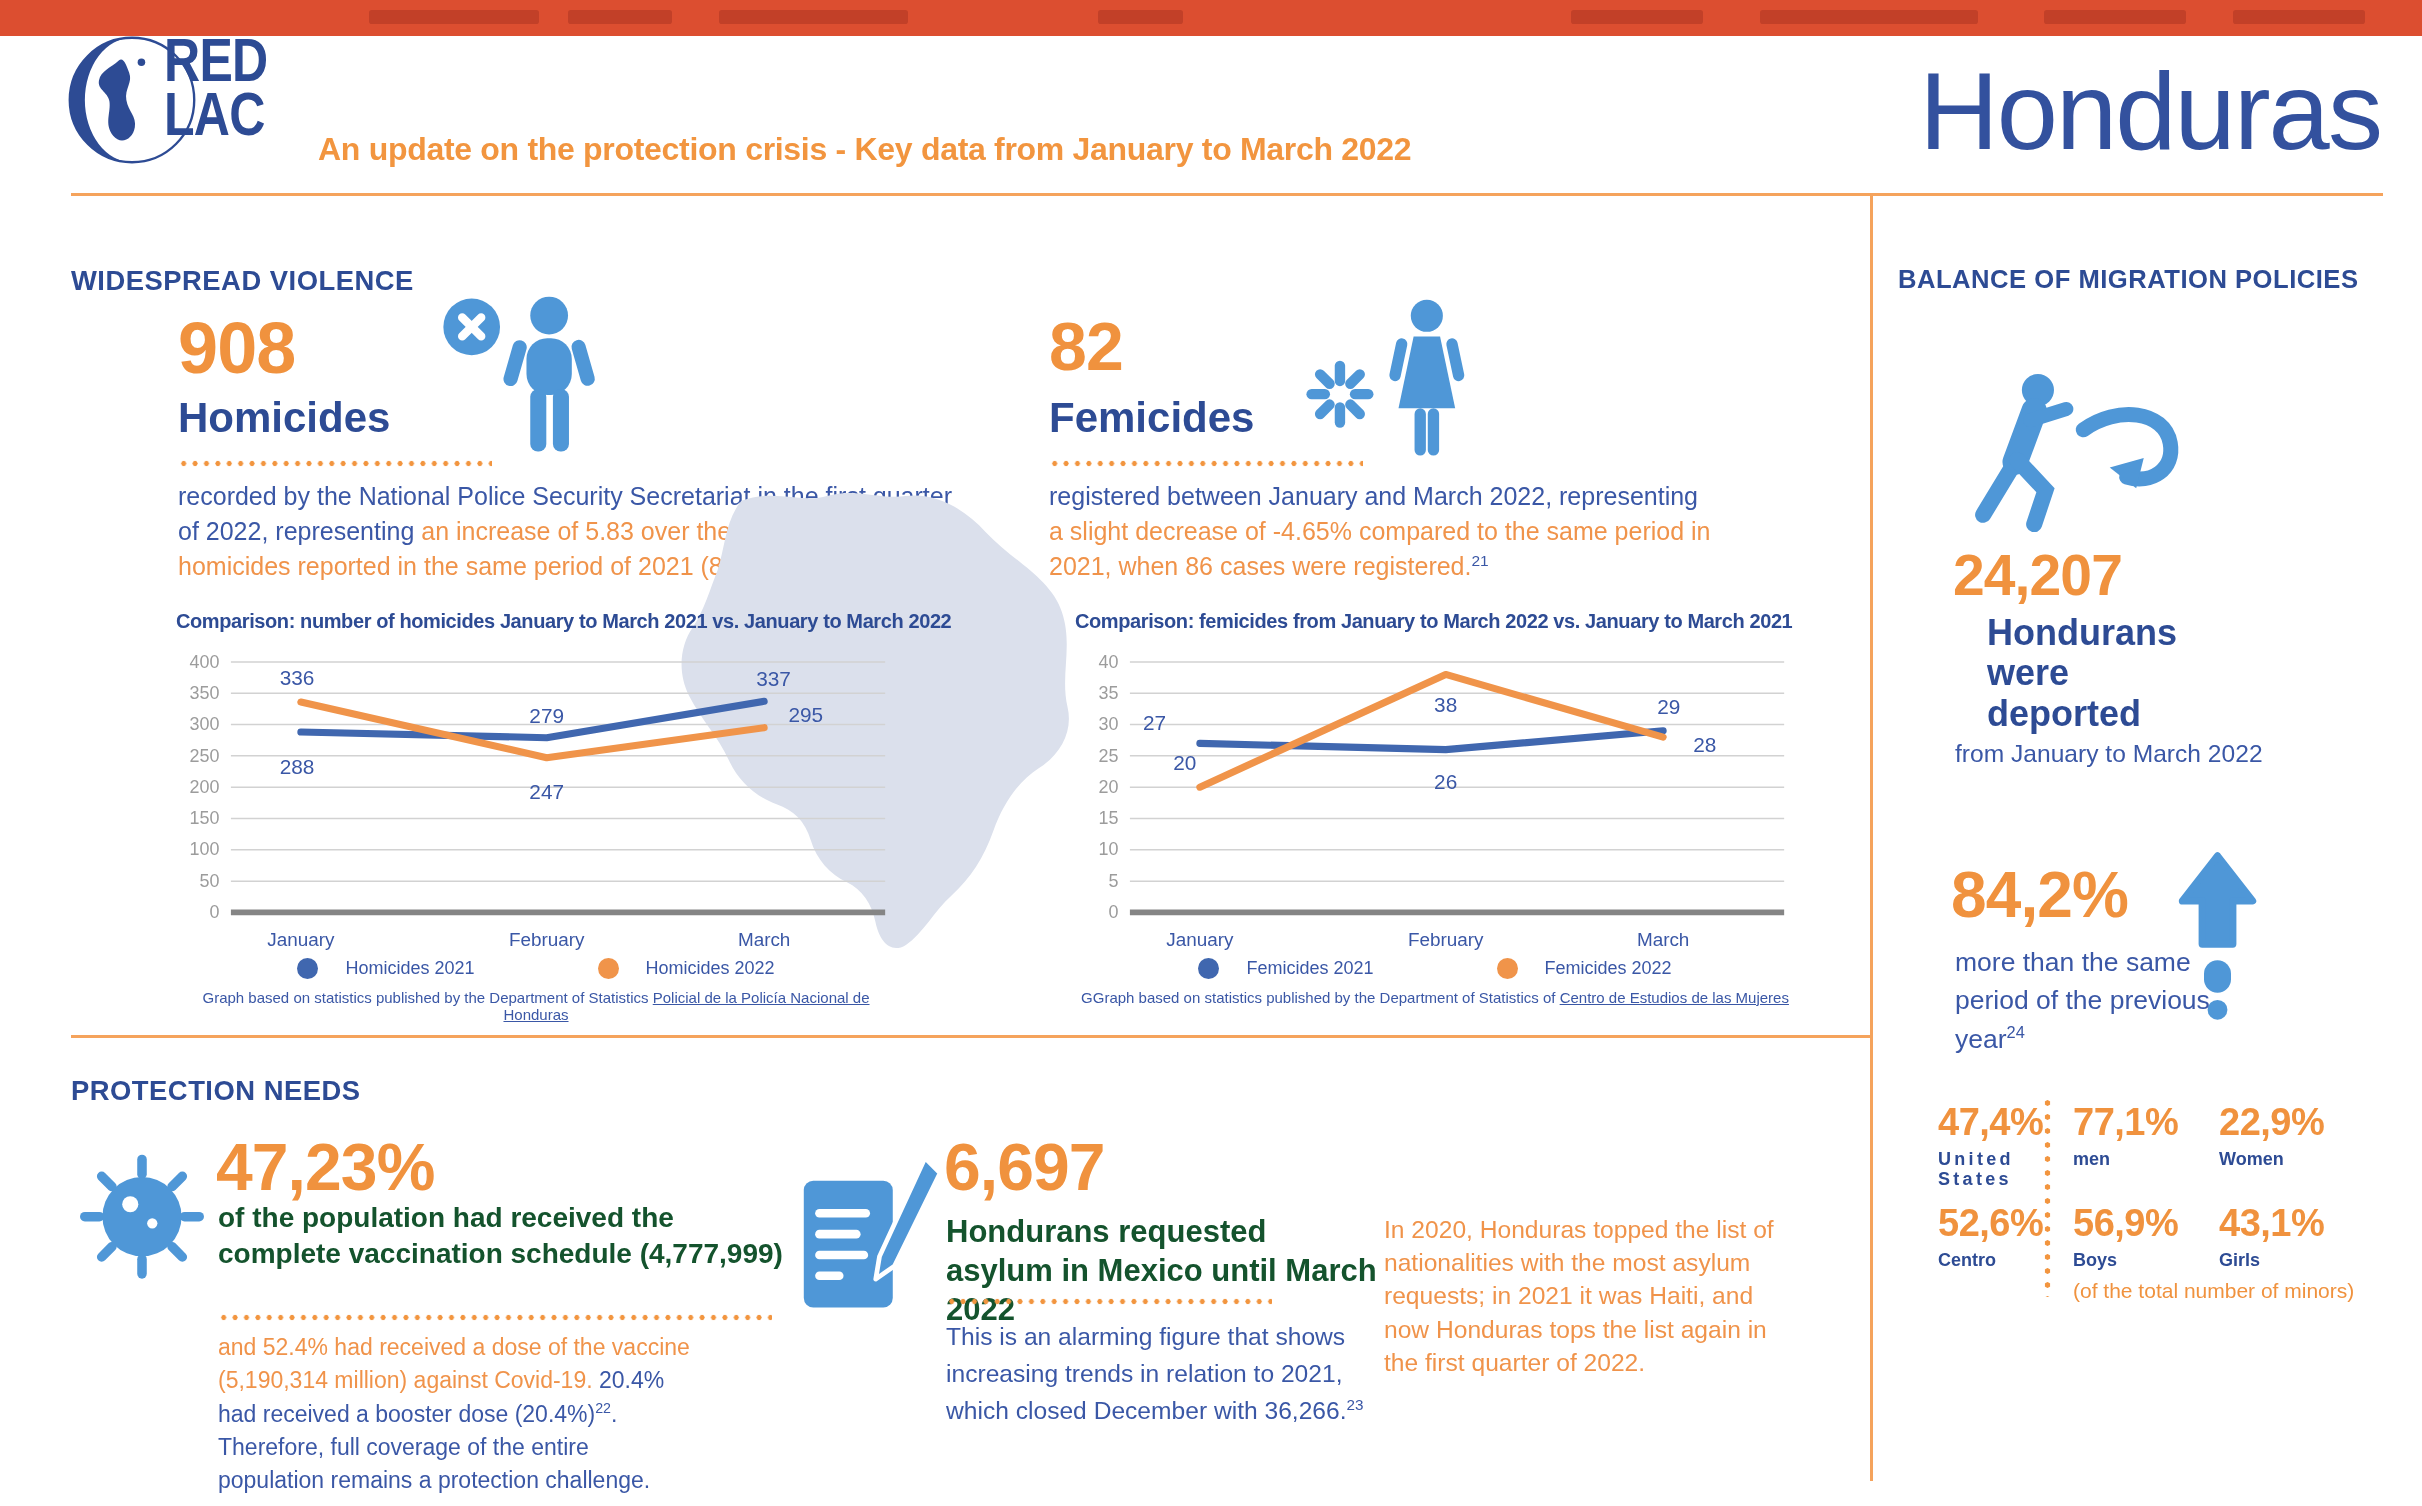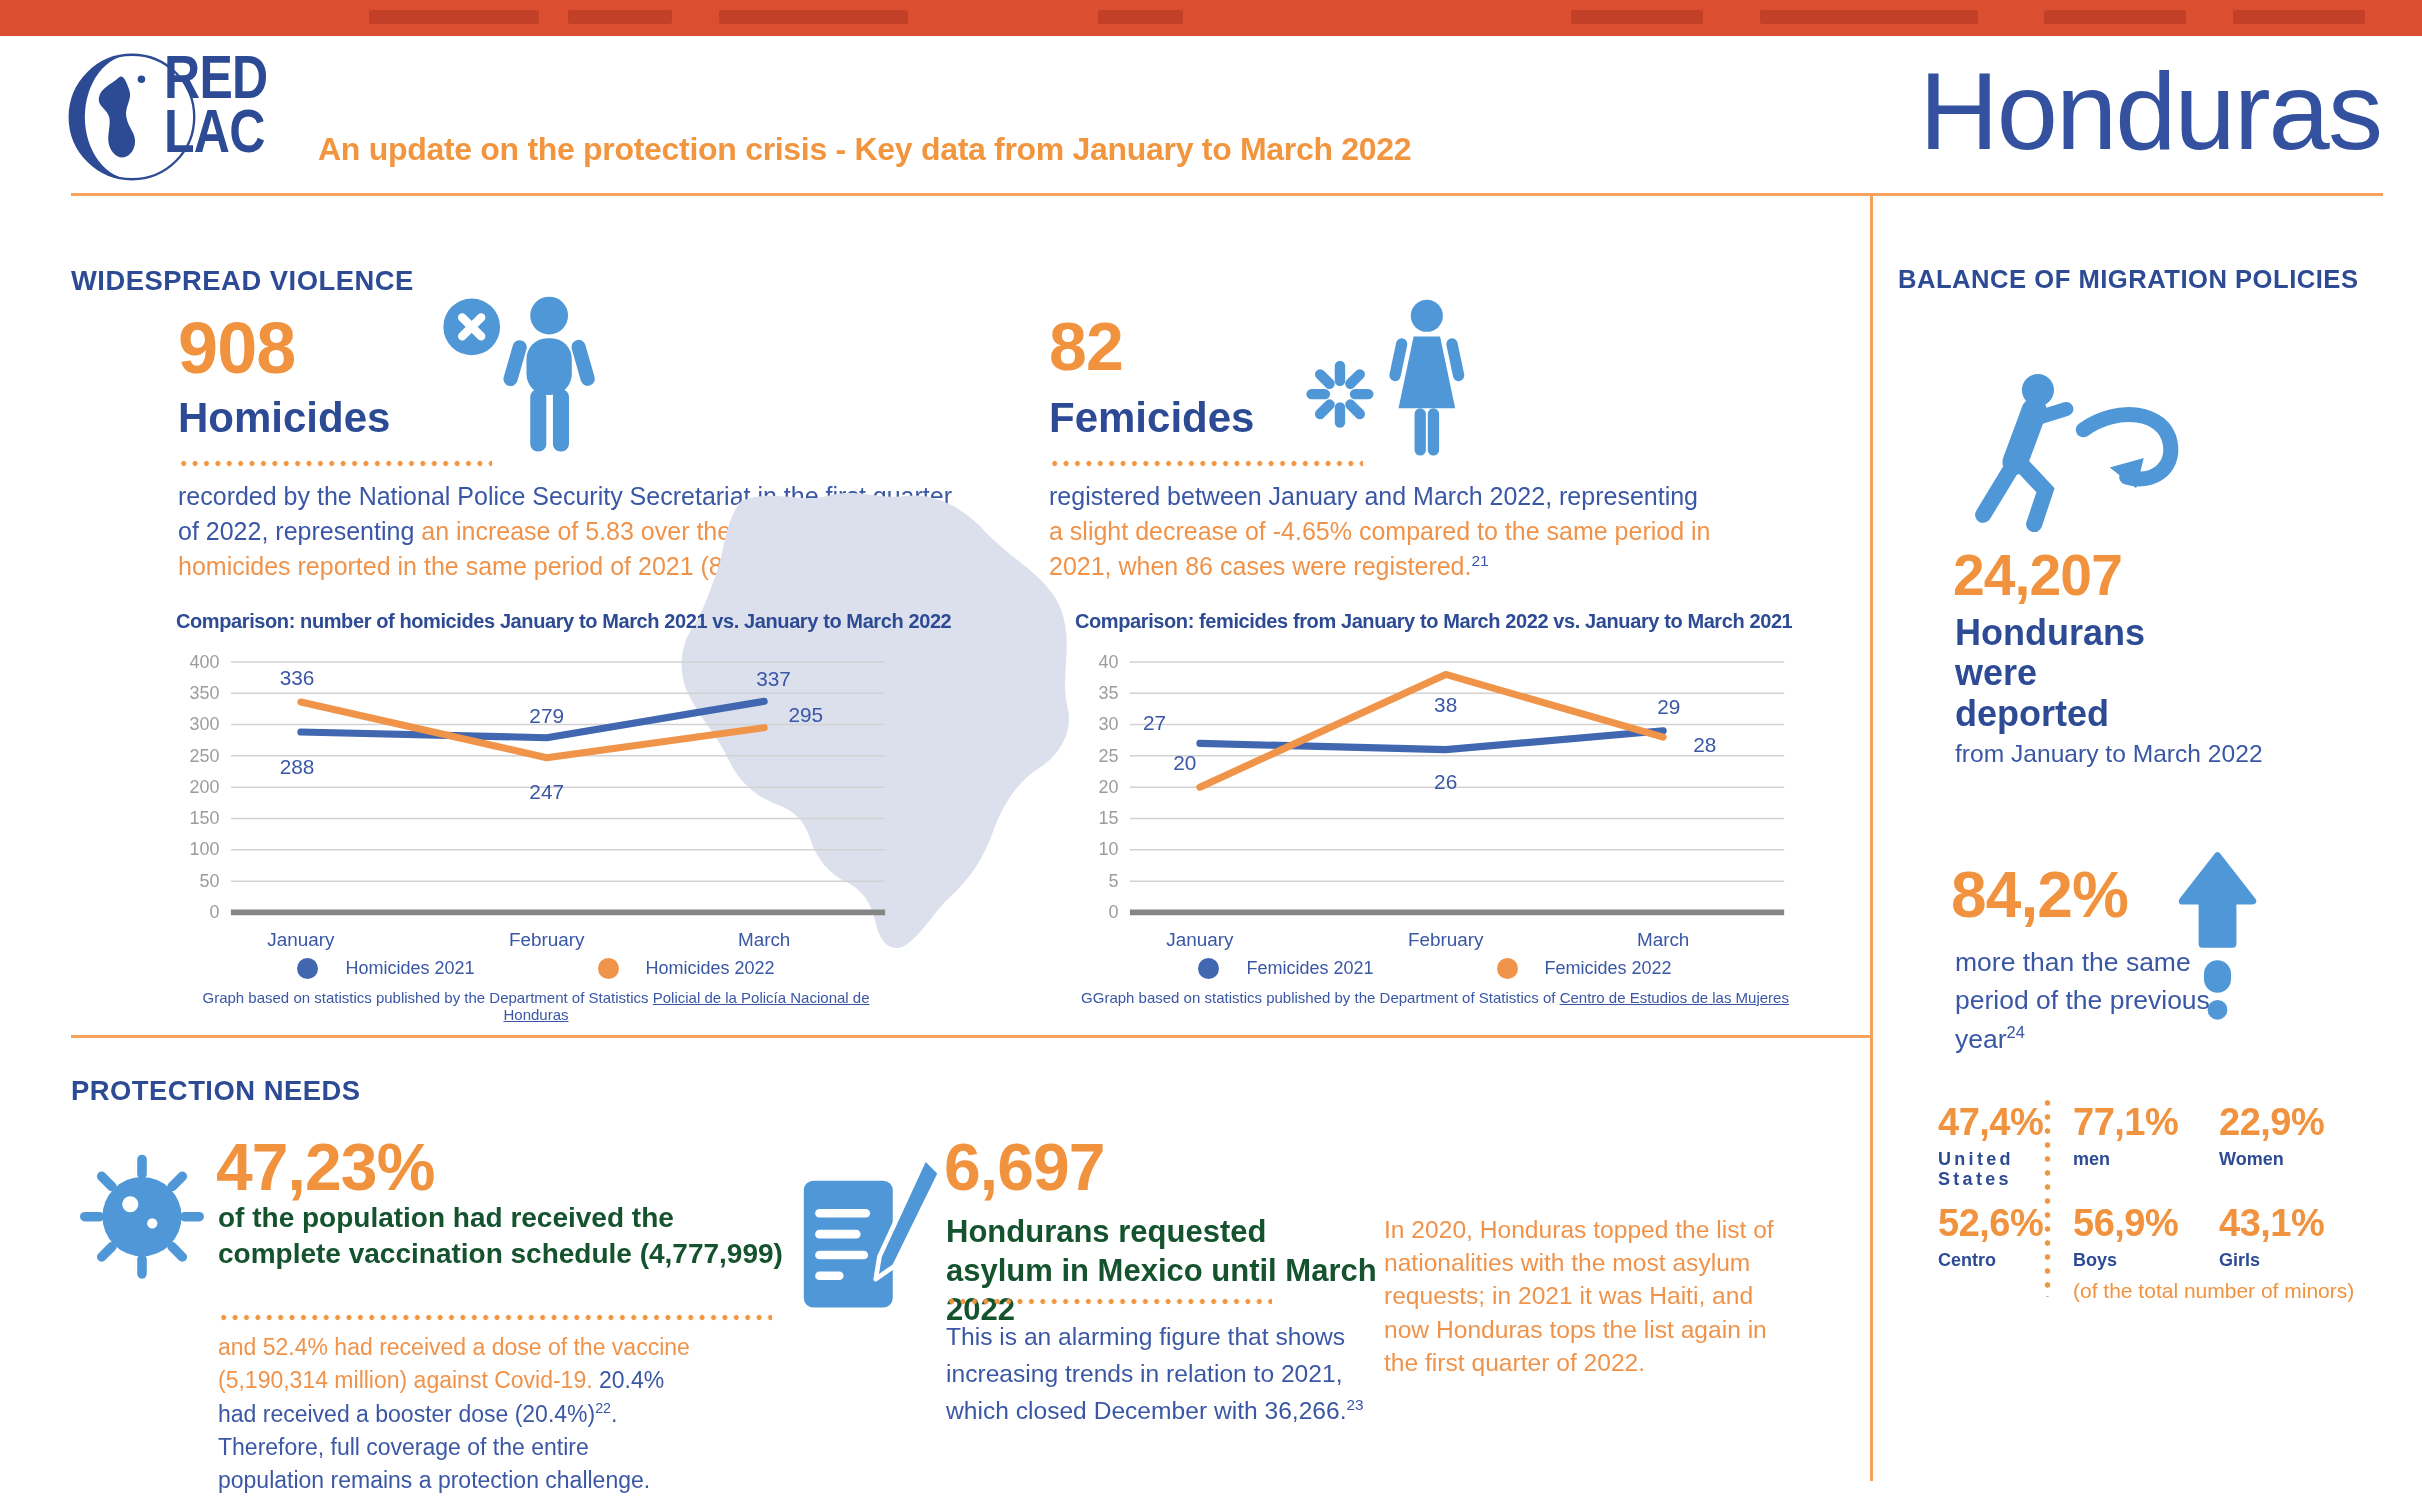--- a/index.html
+++ b/index.html
@@ -4,21 +4,21 @@
 <style>
   html,body{margin:0;padding:0;background:#fff;}
   body{font-family:"Liberation Sans","DejaVu Sans",sans-serif;}
   #page{position:relative;width:2423px;height:1507px;background:#ffffff;overflow:hidden;}
 
   
   .topbar{position:absolute;left:0;top:0;width:2423px;height:36px;background:#dc4e30;}
   .smudge{position:absolute;top:10.4px;height:14px;background:rgba(90,12,8,.20);border-radius:2.8px;}
 
   
-  .logo{position:absolute;left:66px;top:51px;display:flex;align-items:flex-start;}
+  .logo{position:absolute;left:66px;top:34px;display:flex;align-items:flex-start;}
   .logo-text{margin-left:-34px;font-weight:700;color:#2d4b94;font-size:61px;line-height:.88;
              transform:scaleX(.82);transform-origin:left top;letter-spacing:-0.9px;}
   .subtitle{position:absolute;left:318px;top:131px;font-size:32px;font-weight:700;color:#f2953f;letter-spacing:-0.3px;white-space:nowrap;}
   .country{position:absolute;right:42px;top:47px;font-size:110px;font-weight:400;color:#33519e;letter-spacing:-1.9px;}
   .hr-top{position:absolute;left:71px;top:193px;width:2312px;height:2.8px;background:#f5a35c;}
   .vline{position:absolute;left:1870px;top:193px;width:2.8px;height:1288px;background:#f5a35c;}
   .hr-mid{position:absolute;left:71px;top:1035px;width:1799px;height:2.8px;background:#f5a35c;}
 
   
   .sec-head{position:absolute;font-size:27.4px;font-weight:700;color:#2d4b94;letter-spacing:0.5px;}
@@ -50,21 +50,21 @@
   .legend-label{font-size:18px;color:#3a57a6;}
   .chart-src{margin-top:9.5px;text-align:center;font-size:15px;color:#3a57a6;}
   .src-link{text-decoration:underline;}
 
   .map-sil{position:absolute;left:651px;top:486px;z-index:1;}
 
   
   .icon-abs{position:absolute;}
 
   
-  .dep-line{font-size:36px;font-weight:700;color:#2d4b94;line-height:1.12;}
+  .dep-line{font-size:36px;font-weight:700;color:#2d4b94;line-height:1.12;margin-left:32px;}
   .stat-cell{position:absolute;}
   .stat-value{font-size:38px;font-weight:700;color:#f0923e;letter-spacing:-0.5px;line-height:1;}
   .stat-label{font-size:18px;font-weight:700;color:#2d4b94;margin-top:7.6px;line-height:1.15;}
   .us-spread{letter-spacing:3.3px;width:123px;}
   .minors-note{position:absolute;font-size:21px;font-weight:400;color:#f0923e;}
 </style>
 </head>
 <body>
 
 <div id="page">

